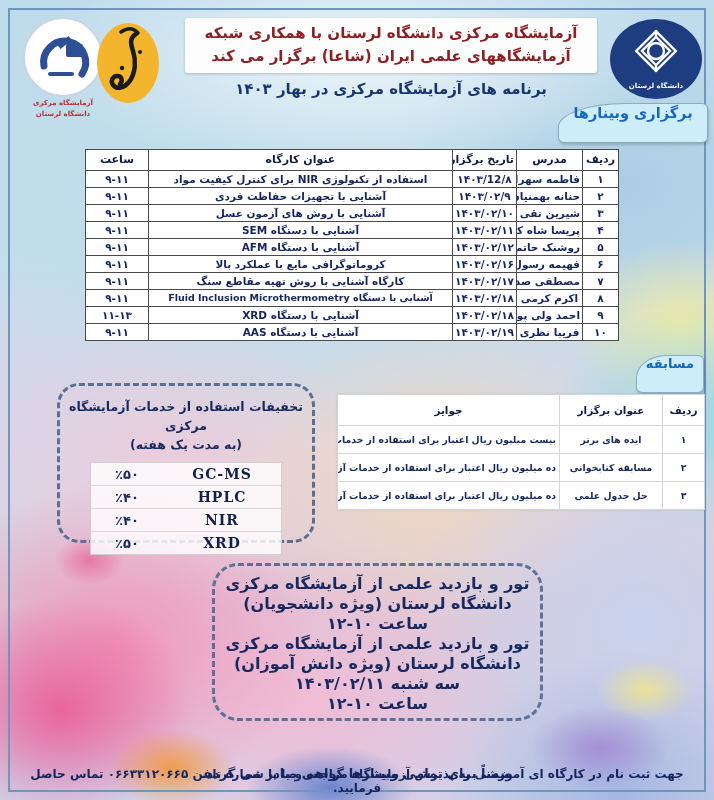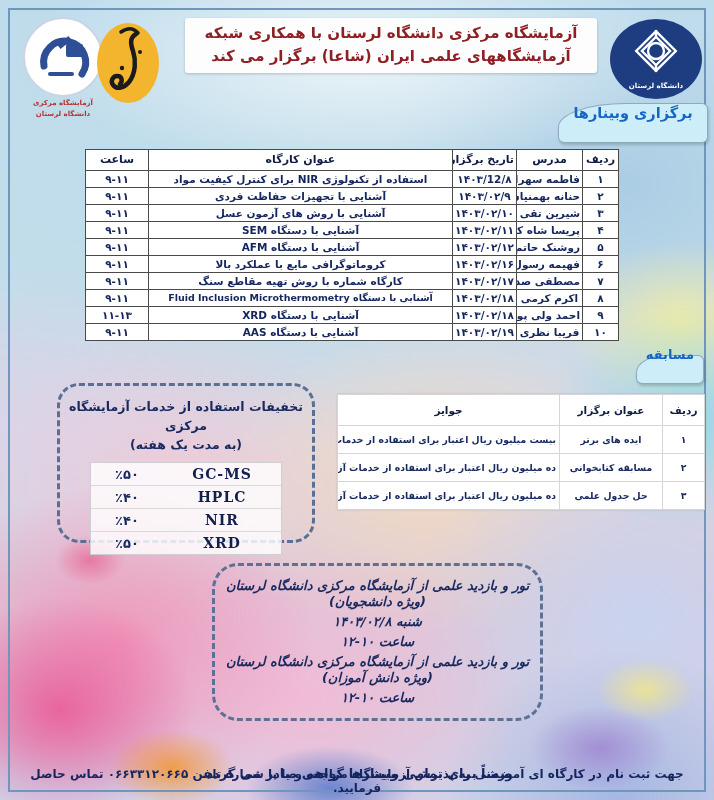--- a/index.html
+++ b/index.html
@@ -41,21 +41,21 @@
     font-size:7px;line-height:1.5;margin-top:14px;}
   .shaa-logo{left:96px;top:22px;width:64px;height:82px;}
   .univ-logo{left:608px;top:18px;width:96px;height:82px;}
 
   
   .flag-badge{background:#cdeef8;border:1px solid #8fa9bd;color:#1565c5;font-weight:bold;
     text-align:center;border-radius:45% 6px 6px 6px / 60% 6px 6px 6px;
     box-shadow:1px 2px 3px rgba(0,0,0,.18);display:flex;align-items:flex-end;justify-content:center;
     box-sizing:border-box;padding-bottom:21px;}
   .badge-webinars{left:558px;top:103px;width:150px;height:40px;font-size:14.5px;}
-  .badge-competition{left:636px;top:355px;width:68px;height:29px;font-size:13px;justify-content:center;}
+  .badge-competition{left:636px;top:355px;width:68px;height:38px;font-size:13px;justify-content:center;}
 
   
   table.webinars{left:85px;top:149px;width:533px;border-collapse:collapse;background:#fff;direction:rtl;
     table-layout:fixed;}
   table.webinars th,table.webinars td{border:1px solid #4a4a4a;font-weight:bold;color:#15255e;
     text-align:center;padding:0 2px;height:16px;font-size:10.5px;line-height:1.15;overflow:hidden;white-space:nowrap;}
   table.webinars th{font-size:11px;color:#0f1c44;height:20px;}
   td.c-instructor{font-size:9.5px;}
   td.c-date{font-size:10px;}
 
@@ -75,21 +75,21 @@
   .disc-table{width:190px;margin:8px auto 0;border:1px solid #cfcfcf;background:rgba(255,255,255,.82);}
   .disc-row{display:flex;direction:ltr;border-top:1px solid #d9d9d9;height:22px;align-items:center;}
   .disc-row:first-child{border-top:none;}
   .disc-val{width:72px;text-align:center;color:#17295f;font-weight:bold;font-size:13px;}
   .disc-name{flex:1;text-align:center;color:#12204d;font-weight:bold;font-size:14px;
     font-family:"DejaVu Serif",serif;letter-spacing:1px;}
 
   
   .tour-box{left:212px;top:563px;width:331px;height:158px;border:3px dashed #5c7195;border-radius:26px;
     box-sizing:border-box;display:flex;flex-direction:column;justify-content:space-evenly;
-    text-align:center;color:#17295f;font-weight:bold;font-size:13px;padding:8px 6px;line-height:1.25;font-style:italic;}
+    text-align:center;color:#17295f;font-weight:bold;font-size:16px;padding:8px 6px;line-height:1.25;}
 
   
   .footer-line1{left:22px;top:767px;width:670px;text-align:center;color:#15255e;font-weight:bold;font-size:12px;}
   .footer-line2{left:22px;top:766px;width:670px;text-align:center;color:#15255e;font-weight:bold;font-size:13px;}
 </style>
 </head>
 <body>
 
 <div class="poster">
   <div class="frame"></div>
@@ -128,20 +128,21 @@
         <path d="M48 12 v8 M48 46 v8"></path>
       </g>
       <text x="48" y="70" fill="#ffffff" font-size="7" text-anchor="middle" font-weight="bold">دانشگاه لرستان</text>
     </svg>
   </div>
 
   <div class="abs title-box">
     <div>آزمایشگاه مرکزی دانشگاه لرستان با همکاری شبکه</div>
     <div>آزمایشگاههای علمی ایران (شاعا) برگزار می کند</div>
   </div>
+  <div class="abs subtitle">برنامه های آزمایشگاه مرکزی در بهار ۱۴۰۳</div>
 
   <div class="abs flag-badge badge-webinars">
     <span>برگزاری وبینارها</span>
   </div>
 
   <table class="abs webinars">
     <colgroup>
         <col style="width:36px">
         <col style="width:66px">
         <col style="width:64px">
@@ -195,21 +196,21 @@
       <td>۶</td>
       <td class="c-instructor">فهیمه رسول زاده</td>
       <td class="c-date"><span dir="ltr">۱۴۰۳/۰۲/۱۶</span></td>
       <td>کروماتوگرافی مایع با عملکرد بالا</td>
       <td><span dir="ltr">۹-۱۱</span></td>
     </tr>
     <tr>
       <td>۷</td>
       <td class="c-instructor">مصطفی صداقت نیا</td>
       <td class="c-date"><span dir="ltr">۱۴۰۳/۰۲/۱۷</span></td>
-      <td>کارگاه شماره با روش تهیه مقاطع سنگ</td>
+      <td>کارگاه آشنایی با روش تهیه مقاطع سنگ</td>
       <td><span dir="ltr">۹-۱۱</span></td>
     </tr>
     <tr>
       <td>۸</td>
       <td class="c-instructor">اکرم کرمی</td>
       <td class="c-date"><span dir="ltr">۱۴۰۳/۰۲/۱۸</span></td>
       <td style="font-size:9.5px">آشنایی با دستگاه Fluid Inclusion Microthermometry</td>
       <td><span dir="ltr">۹-۱۱</span></td>
     </tr>
     <tr>
@@ -283,25 +284,25 @@
       </div>
       <div class="disc-row">
         <span class="disc-val">٪۵۰</span>
         <span class="disc-name">XRD</span>
       </div>
     </div>
   </div>
 
   <div class="abs tour-box">
     <div>تور و بازدید علمی از آزمایشگاه مرکزی دانشگاه لرستان (ویژه دانشجویان)</div>
-    <div>شنبه  ۱۴۰۳/۰۲/۸</div>
     <div>
       <span>ساعت</span>&nbsp;<span dir="ltr">۱۲-۱۰</span>
     </div>
     <div>تور و بازدید علمی از آزمایشگاه مرکزی دانشگاه لرستان (ویژه دانش آموزان)</div>
+    <div>سه شنبه ۱۴۰۳/۰۲/۱۱</div>
     <div>
       <span>ساعت</span>&nbsp;<span dir="ltr">۱۲-۱۰</span>
     </div>
   </div>
 
   <div class="abs footer-line1">جهت ثبت نام در کارگاه ای آموزشی به پذیرش آزمایشگاه مراجعه و یا با شماره تلفن ۰۶۶۳۳۱۲۰۶۶۵ تماس حاصل فرمایید.</div>
   <div class="abs footer-line2">ضمناً برای تمامی وبینارها گواهی صادر می گردد.</div>
 </div>
 
 </body></html>

